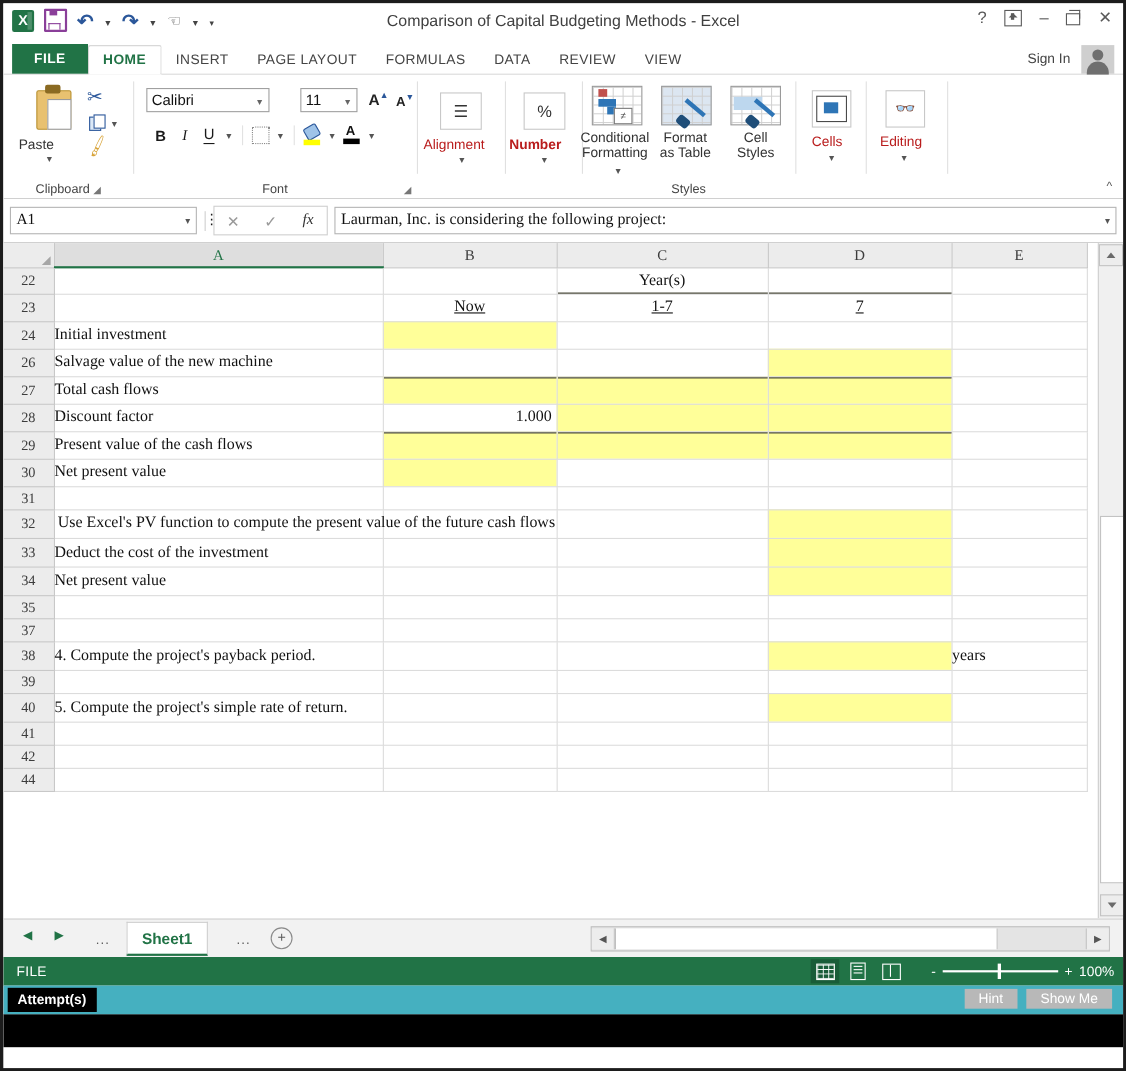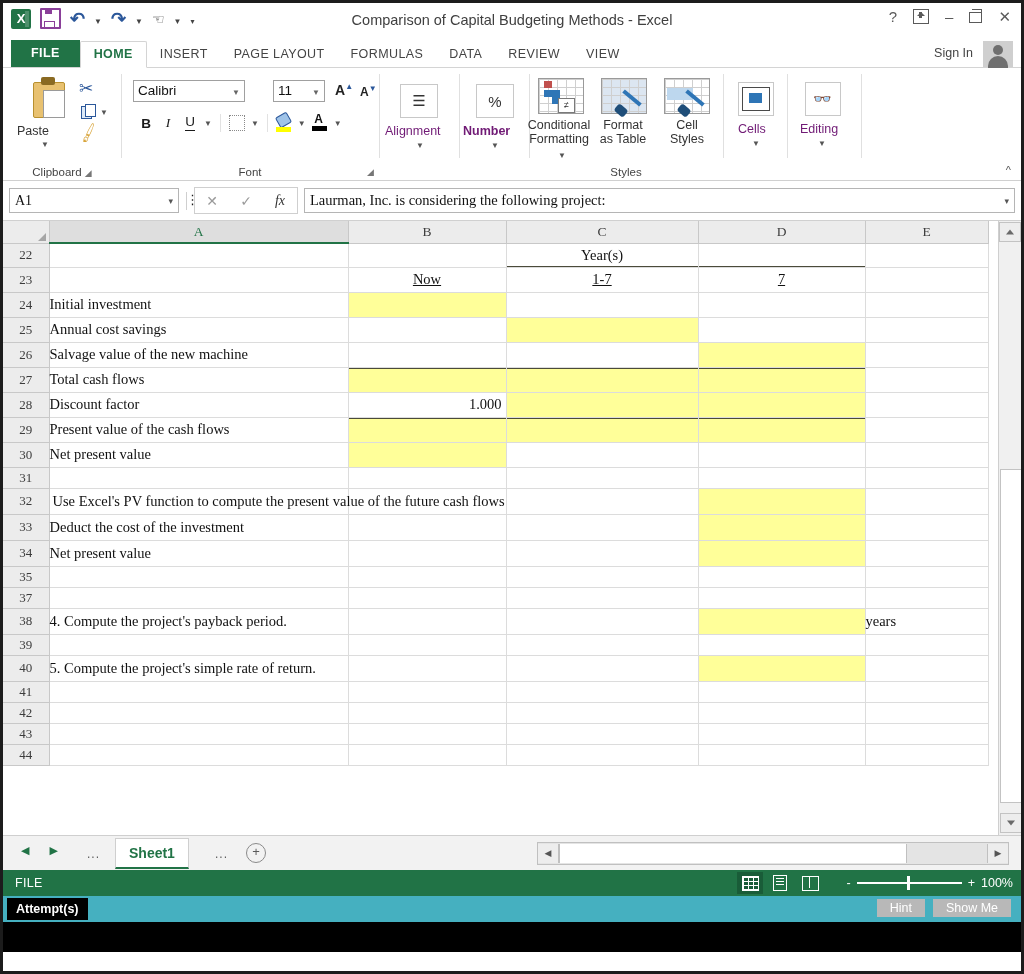--- a/index.html
+++ b/index.html
@@ -88,21 +88,21 @@
   .fill-ic{position:relative;width:15px;height:18px;}
   .fill-ic::before{content:"";position:absolute;left:1px;top:0;width:11px;height:10px;background:#9fc3e8;border:1.2px solid #2b579a;transform:rotate(-30deg);border-radius:2px;}
   .fill-ic::after{content:"";position:absolute;left:0;bottom:0;width:15px;height:5px;background:#ffff00;}
   .fcolor-ic{position:relative;width:15px;height:18px;}
   .fcolor-ic::before{content:"A";position:absolute;left:2px;top:-2px;font-size:12px;font-weight:bold;color:#111;}
   .fcolor-ic::after{content:"";position:absolute;left:0;bottom:1px;width:15px;height:5px;background:#000;}
   .car{font-size:8px;color:#555;margin:0 3px;}
 
   .sqbtn{position:absolute;width:36px;height:32px;border:1px solid #c8c8c8;background:#fff;
      display:flex;align-items:center;justify-content:center;}
-  .alignlbl{position:absolute;font-size:12.5px;color:#701a75;}
+  .alignlbl{position:absolute;font-size:12.5px;color:#b91c1c;}
   .smallcar{position:absolute;font-size:8px;color:#555;}
 
   .styicon{position:absolute;width:46px;height:40px;}
   .sty-grid{position:absolute;left:0;top:0;width:44px;height:34px;border:1px solid #9a9a9a;background:#fff;
      background-image:linear-gradient(#cfcfcf 1px,transparent 1px),linear-gradient(90deg,#cfcfcf 1px,transparent 1px);
      background-size:9px 8px;}
   .sty-lbl{position:absolute;top:42px;width:100%;text-align:center;font-size:12.5px;color:#333;line-height:14px;}
 
   .cells-ic{width:26px;height:22px;border:1.3px solid #4a4a4a;background:#fff;position:relative;}
   .cells-ic::after{content:"";position:absolute;left:6px;top:5px;width:13px;height:10px;background:#2e75b6;}
@@ -432,28 +432,20 @@
           </tr>
           <tr style="height: 25px;">
             <td class="rowhead">24</td>
             <td class="cell"><span>Initial investment</span></td>
             <td class="cell y ctr"></td>
             <td class="cell ctr"></td>
             <td class="cell ctr"></td>
             <td class="cell"></td>
           </tr>
           <tr style="height: 25px;">
-            <td class="rowhead">25</td>
-            <td class="cell"><span>Annual cost savings</span></td>
-            <td class="cell ctr"></td>
-            <td class="cell y ctr"></td>
-            <td class="cell ctr"></td>
-            <td class="cell"></td>
-          </tr>
-          <tr style="height: 25px;">
             <td class="rowhead">26</td>
             <td class="cell"><span>Salvage value of the new machine</span></td>
             <td class="cell ctr"></td>
             <td class="cell ctr"></td>
             <td class="cell y ctr"></td>
             <td class="cell"></td>
           </tr>
           <tr style="height: 25px;">
             <td class="rowhead">27</td>
             <td class="cell"><span>Total cash flows</span></td>
@@ -563,28 +555,20 @@
           <tr style="height: 21px;">
             <td class="rowhead">41</td>
             <td class="cell"></td>
             <td class="cell ctr"></td>
             <td class="cell ctr"></td>
             <td class="cell ctr"></td>
             <td class="cell"></td>
           </tr>
           <tr style="height: 21px;">
             <td class="rowhead">42</td>
-            <td class="cell"></td>
-            <td class="cell ctr"></td>
-            <td class="cell ctr"></td>
-            <td class="cell ctr"></td>
-            <td class="cell"></td>
-          </tr>
-          <tr style="height: 21px;">
-            <td class="rowhead">43</td>
             <td class="cell"></td>
             <td class="cell ctr"></td>
             <td class="cell ctr"></td>
             <td class="cell ctr"></td>
             <td class="cell"></td>
           </tr>
           <tr style="height: 21px;">
             <td class="rowhead">44</td>
             <td class="cell"></td>
             <td class="cell ctr"></td>

